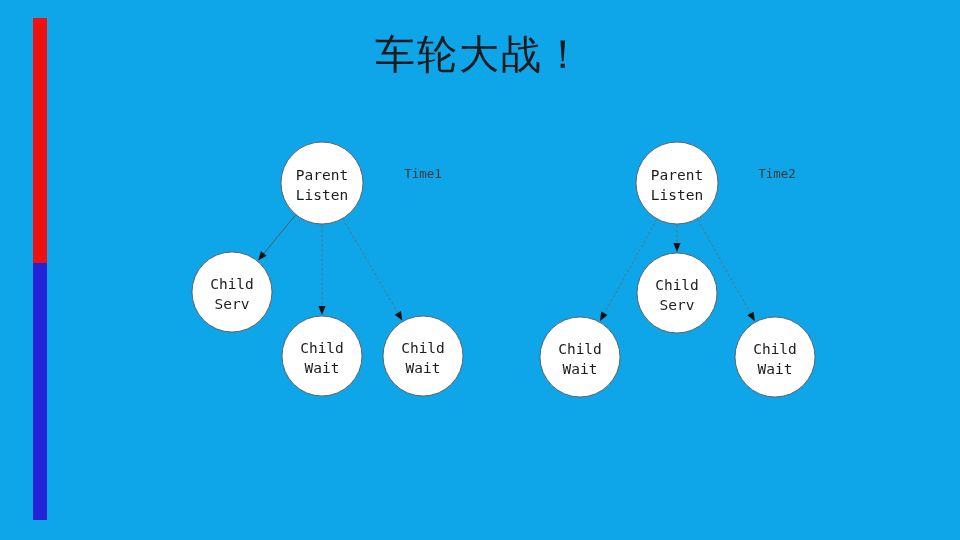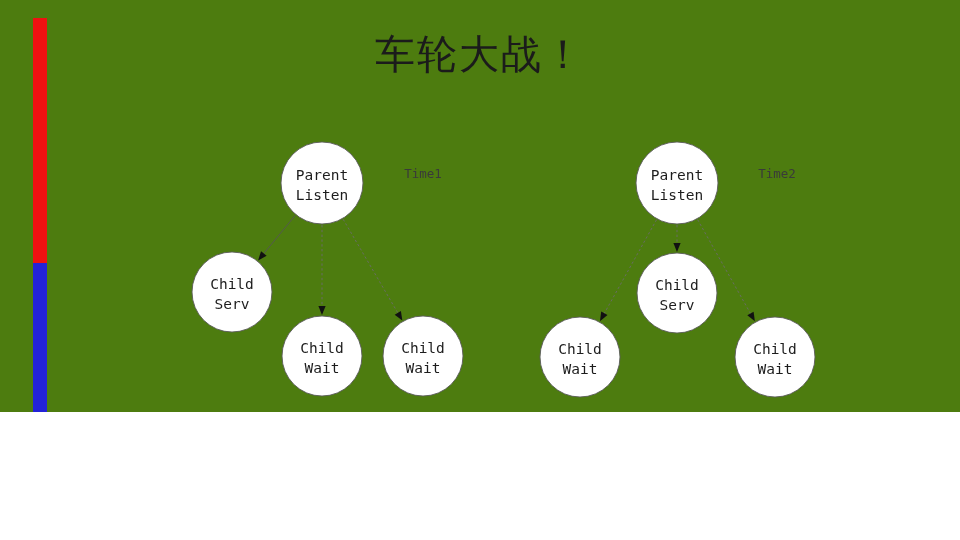--- a/index.html
+++ b/index.html
@@ -3,22 +3,22 @@
 <meta charset="utf-8">
 <style>
   html, body {
     margin: 0;
     padding: 0;
     background: #ffffff;
   }
   #slide {
     position: relative;
     width: 960px;
-    height: 412px;
-    background: #4d7c0f;
+    height: 540px;
+    background: #0ea5e9;
     overflow: hidden;
     font-family: "Liberation Sans", sans-serif;
   }
   #accent-bar {
     position: absolute;
     left: 33px;
     top: 18px;
     width: 14px;
     height: 502px;
   }

